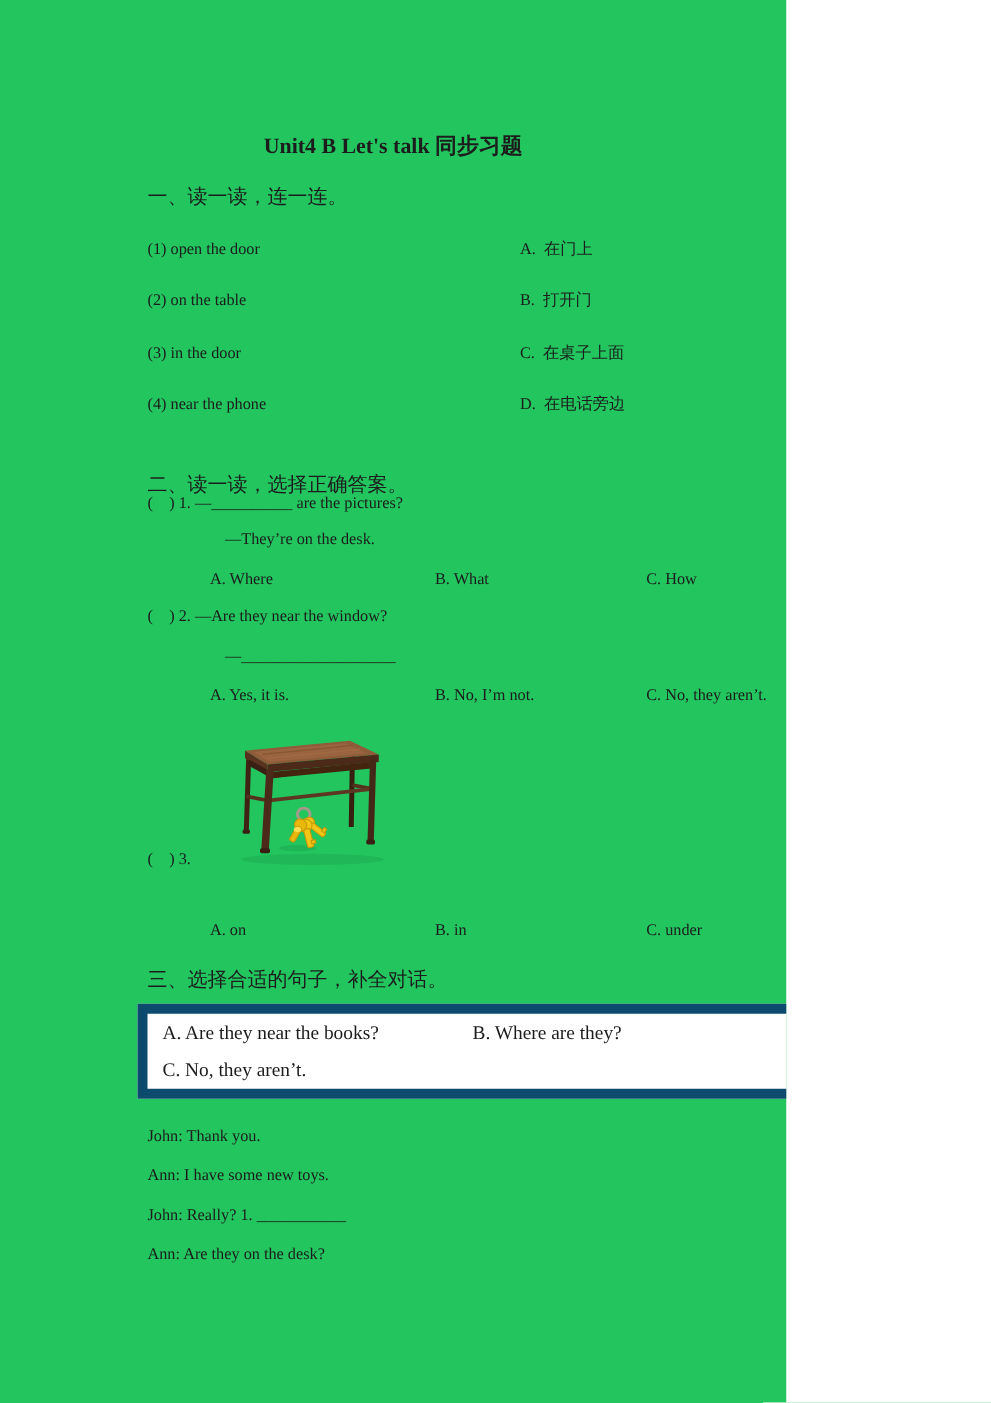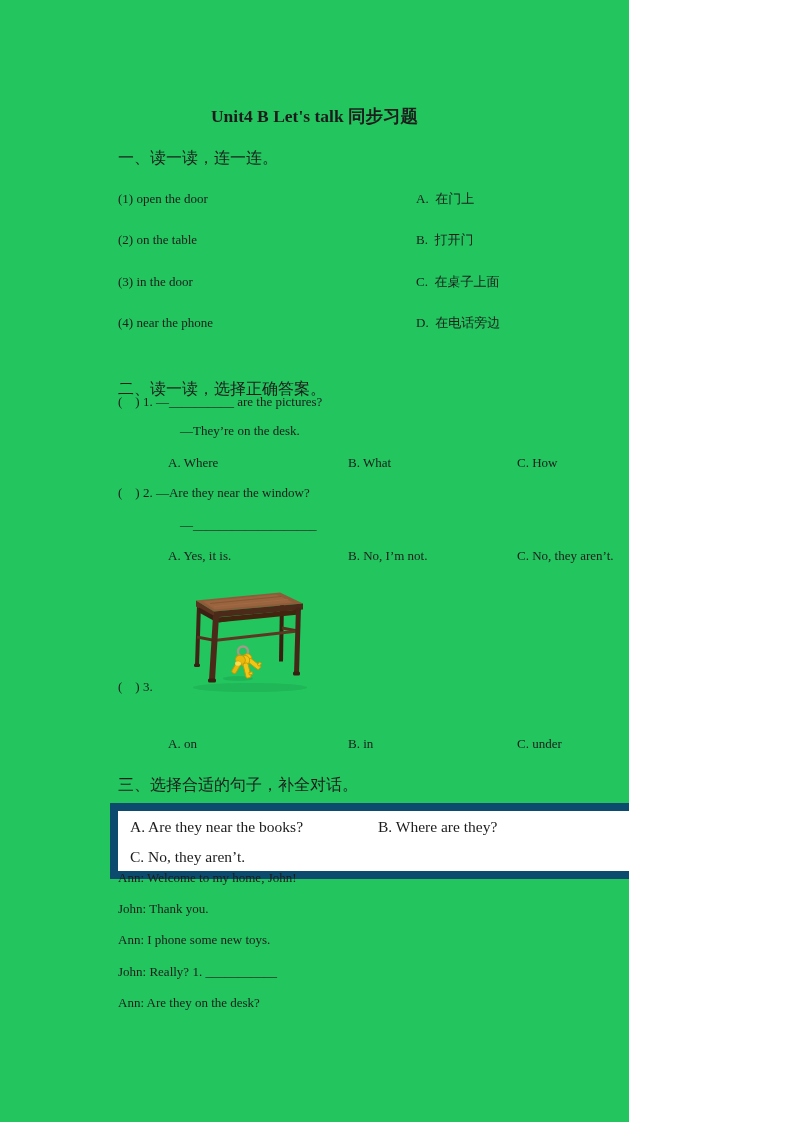--- a/index.html
+++ b/index.html
@@ -150,19 +150,18 @@
   <div class="t opt-c" style="top:737px;">C. under</div>
 
   <div class="t heading" style="top:776px; left:118px;">三、选择合适的句子，补全对话。</div>
 
   <div class="options-box">
     <div class="t" style="top:7px;  left:12px;">A. Are they near the books?</div>
     <div class="t" style="top:7px;  left:260px;">B. Where are they?</div>
     <div class="t" style="top:37px; left:12px;">C. No, they aren’t.</div>
   </div>
 
-  <div class="t left-col" style="top:871px;">Ann: Welcome to my home, John!</div>
   <div class="t left-col" style="top:902px;">John: Thank you.</div>
-  <div class="t left-col" style="top:933px;">Ann: I phone some new toys.</div>
+  <div class="t left-col" style="top:933px;">Ann: I have some new toys.</div>
   <div class="t left-col" style="top:965px;">John: Really? 1. ___________</div>
   <div class="t left-col" style="top:996px;">Ann: Are they on the desk?</div>
 
 </div>
 
 </body></html>

